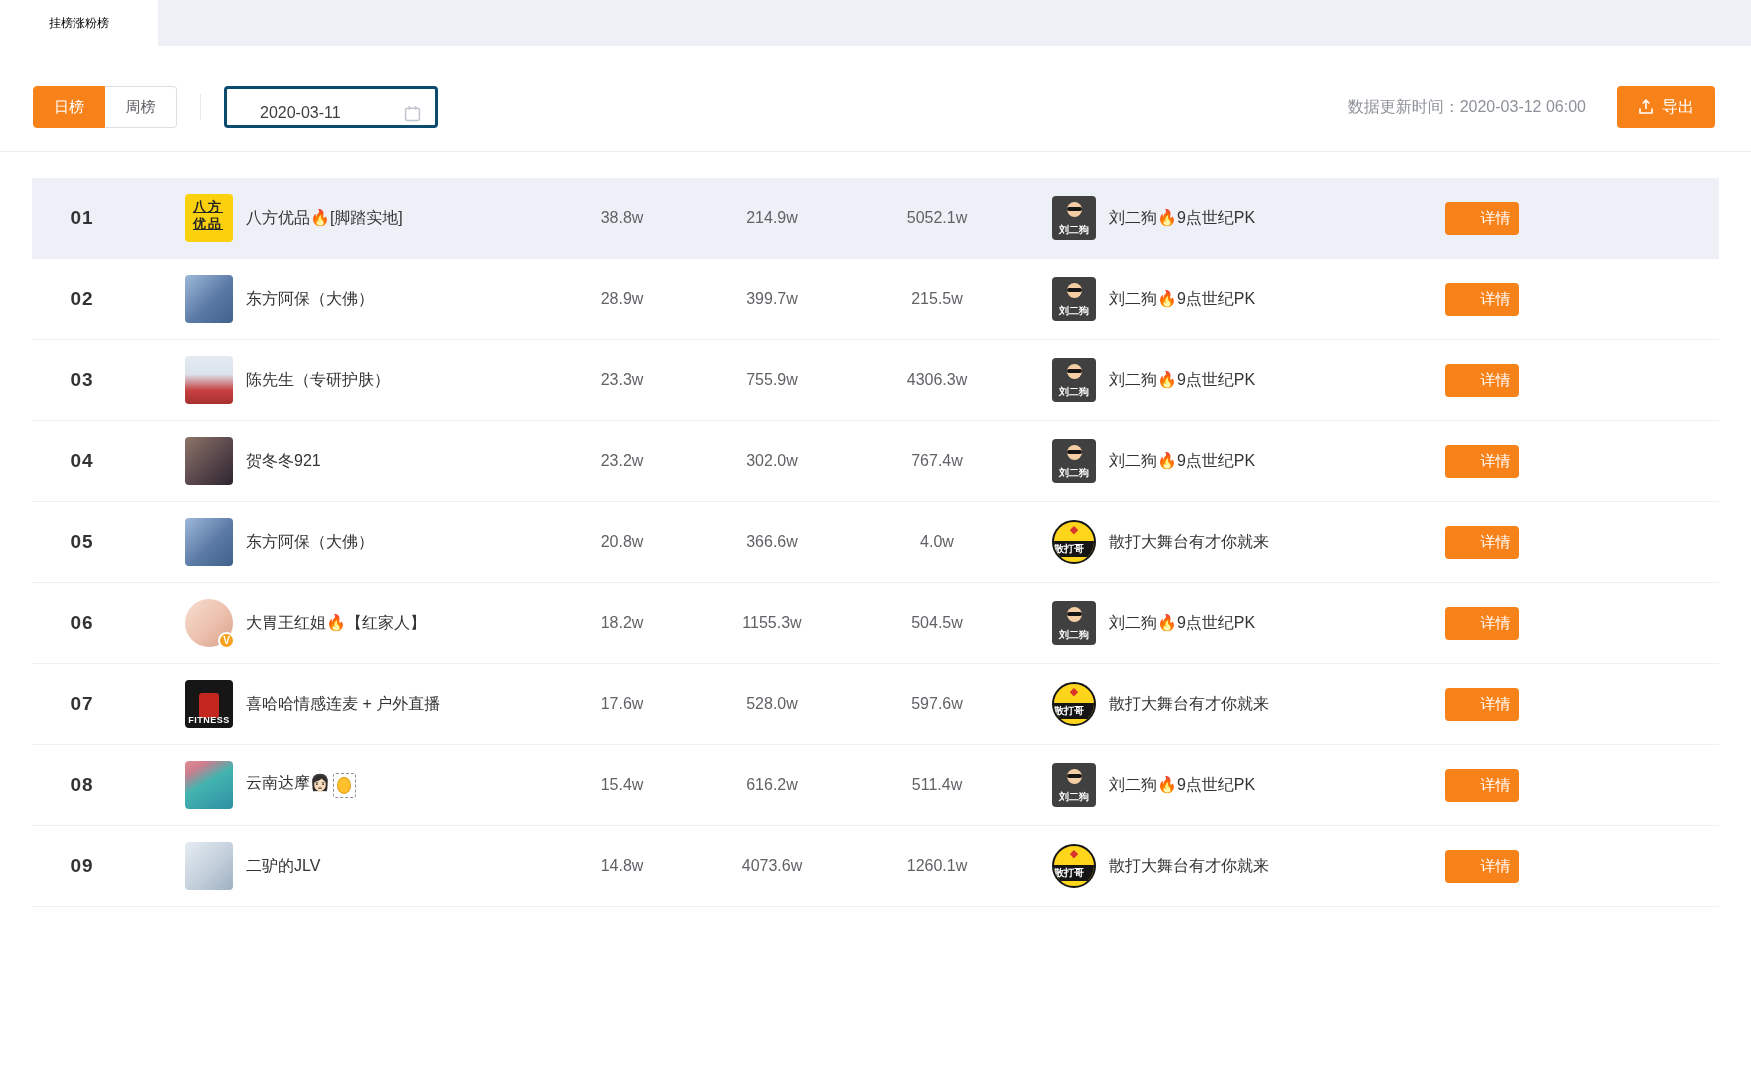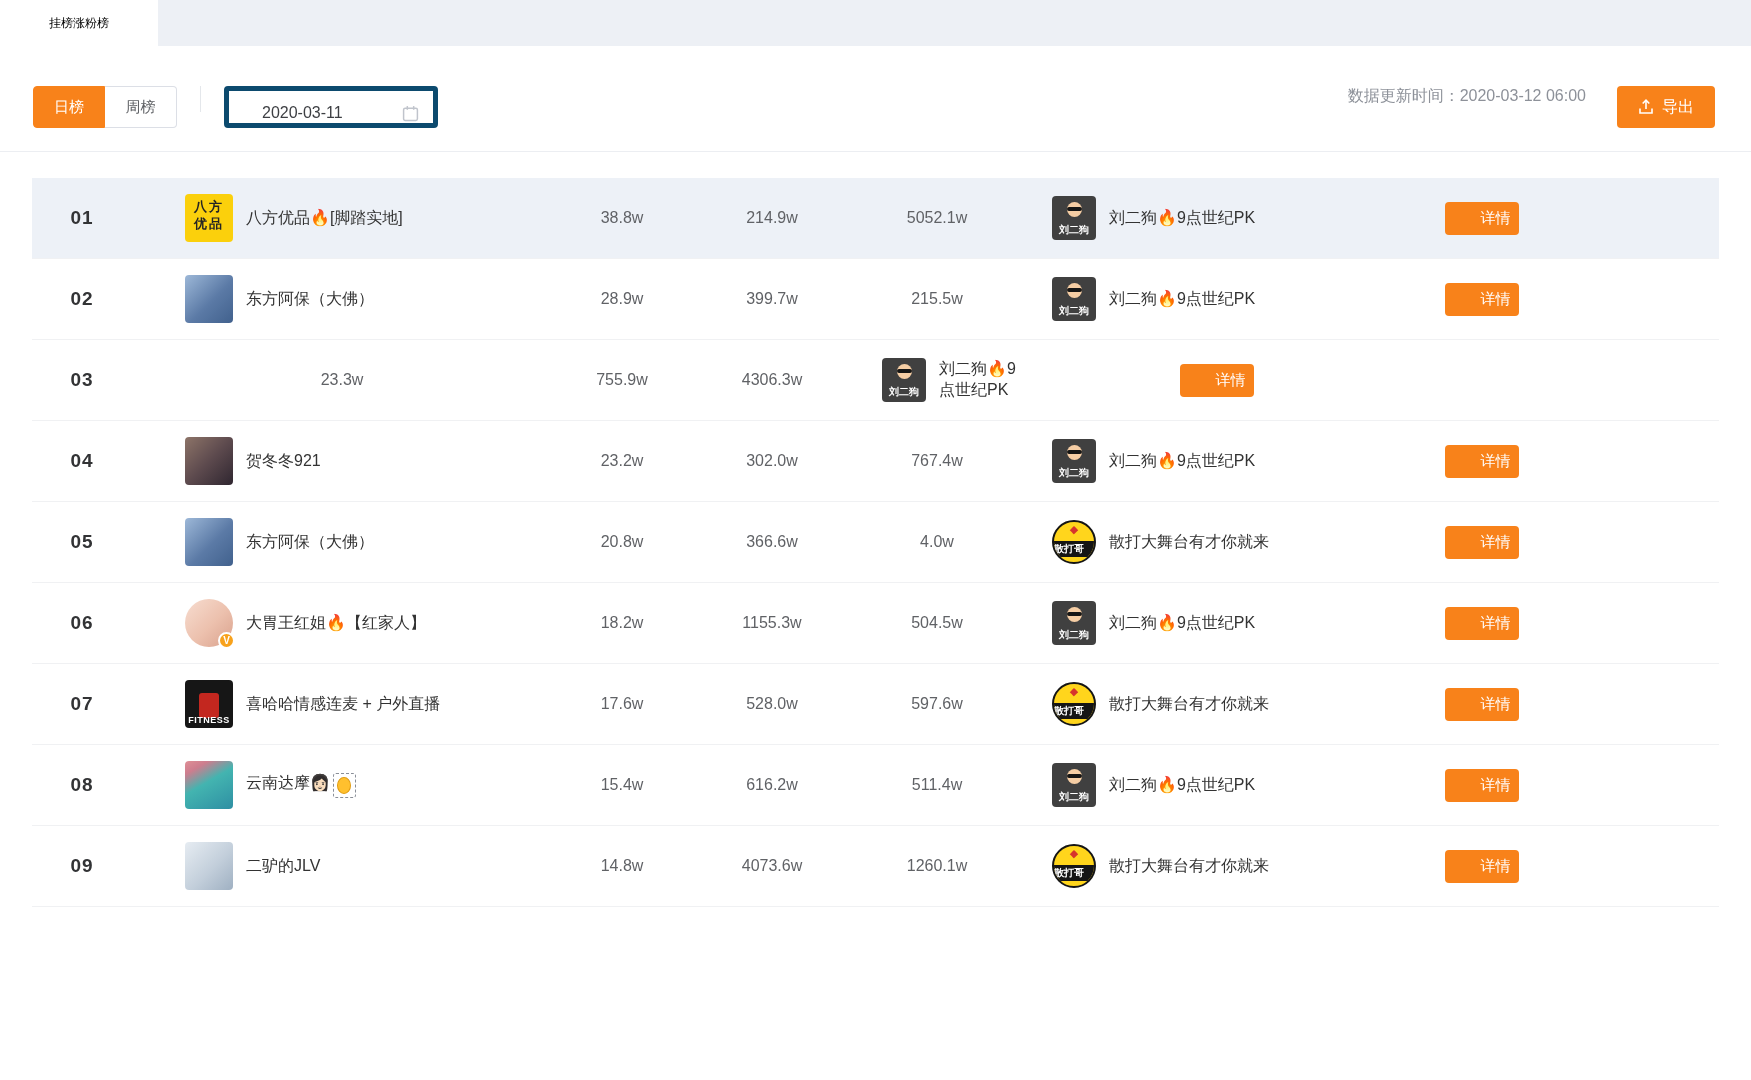--- a/index.html
+++ b/index.html
@@ -5,28 +5,28 @@
   * { margin:0; padding:0; box-sizing:border-box; }
   html,body { width:1751px; height:1080px; background:#fff; overflow:hidden;
               font-family:"Liberation Sans","DejaVu Sans",sans-serif; }
 
   
   .topbar { height:46px; background:#edf0f5; display:flex; }
   .tab { width:158px; height:46px; background:#fff; display:flex; align-items:center;
          justify-content:center; font-size:12px; color:#000000; cursor:pointer; }
 
   
-  .toolbar { margin:40px 36px 0 33px; height:42px; display:flex; align-items:flex-start; }
+  .toolbar { margin:40px 36px 0 33px; height:42px; display:flex; align-items:center; }
   .seg { height:42px; width:72px; font-size:15px; background:#fff; border:1px solid #dcdfe6;
          color:#606266; cursor:pointer; }
   .seg.active { background:#f8821a; border-color:#f8821a; color:#fff;
                 border-radius:4px 0 0 4px; }
   .seg.right { border-left:none; border-radius:0 4px 4px 0; }
   .vdivider { width:1px; height:26px; background:#e4e7eb; margin:0 23px; }
-  .datepicker { width:214px; height:42px; border:5px solid #0c4a6e; border-radius:4px;
+  .datepicker { width:214px; height:42px; border:3px solid #0c4a6e; border-radius:4px;
                 display:flex; align-items:center; justify-content:space-between;
                 padding:12px 14px 0 33px; cursor:pointer; }
   .date-text { font-size:16px; color:#3d3f43; }
   .spacer { flex:1; }
   .update-time { font-size:16px; color:#8d9199; margin-right:31px; }
   .export-btn { height:42px; padding:0 21px; background:#f8821a; border:none; border-radius:4px;
                 color:#fff; font-size:16px; display:flex; align-items:center; gap:8px;
                 cursor:pointer; }
   .hdivider { height:1px; background:#eceef2; margin-top:23px; }
 
@@ -45,22 +45,22 @@
   .c-link { padding-left:30px; display:flex; align-items:center; gap:13px; }
   .c-action { display:flex; justify-content:center; }
 
   .sname { font-size:16px; color:#333; }
   .lname { font-size:16px; color:#333; }
 
   
   .avatar { width:48px; height:48px; border-radius:4px; flex:none; position:relative; }
   .avatar.circle { border-radius:50%; }
   .av-label-logo { display:block; width:32px; margin:5px auto 4px; font-size:13px; font-weight:700;
-                   line-height:1.3; letter-spacing:2px; text-align:center;
-                   font-family:"Liberation Serif","DejaVu Serif",serif; }
+                   line-height:1.3; letter-spacing:2px; text-align:left;
+                   font-family:"Liberation Serif","DejaVu Serif",serif;text-decoration:underline; }
   .av-suit { position:absolute; left:14px; top:13px; width:20px; height:25px;
              background:#c3271f; border-radius:3px; }
   .av-label-fitness { position:absolute; bottom:3px; left:0; right:0; text-align:center;
                       font-size:9px; font-weight:800; letter-spacing:.5px; }
   .av-badge { position:absolute; right:-2px; bottom:-2px; width:17px; height:17px;
               border-radius:50%; border:2px solid #fff; color:#fff; font-size:10px;
               font-weight:700; display:flex; align-items:center; justify-content:center; }
 
   
   .lavatar { width:44px; height:44px; flex:none; position:relative; }
@@ -169,20 +169,24 @@
               <span class="lg-text">刘二狗</span>
             </div>
             <span class="lname">刘二狗🔥9点世纪PK</span>
           </div>
           <div class="c-action">
             <button class="detail-btn">详情</button>
           </div>
         </div>
         <div class="trow grid">
           <div class="c-rank">03</div>
+          <div class="c-streamer">
+            <div class="avatar square" style="background: linear-gradient(rgb(227, 234, 242) 0%, rgb(219, 227, 236) 38%, rgb(198, 64, 64) 72%, rgb(168, 48, 48) 100%);"></div>
+            <span class="sname">陈先生（专研护肤）</span>
+          </div>
           <div class="c-num">23.3w</div>
           <div class="c-num">755.9w</div>
           <div class="c-num">4306.3w</div>
           <div class="c-link">
             <div class="lavatar liuergou">
               <span class="lg-face"></span>
               <span class="lg-text">刘二狗</span>
             </div>
             <span class="lname">刘二狗🔥9点世纪PK</span>
           </div>

